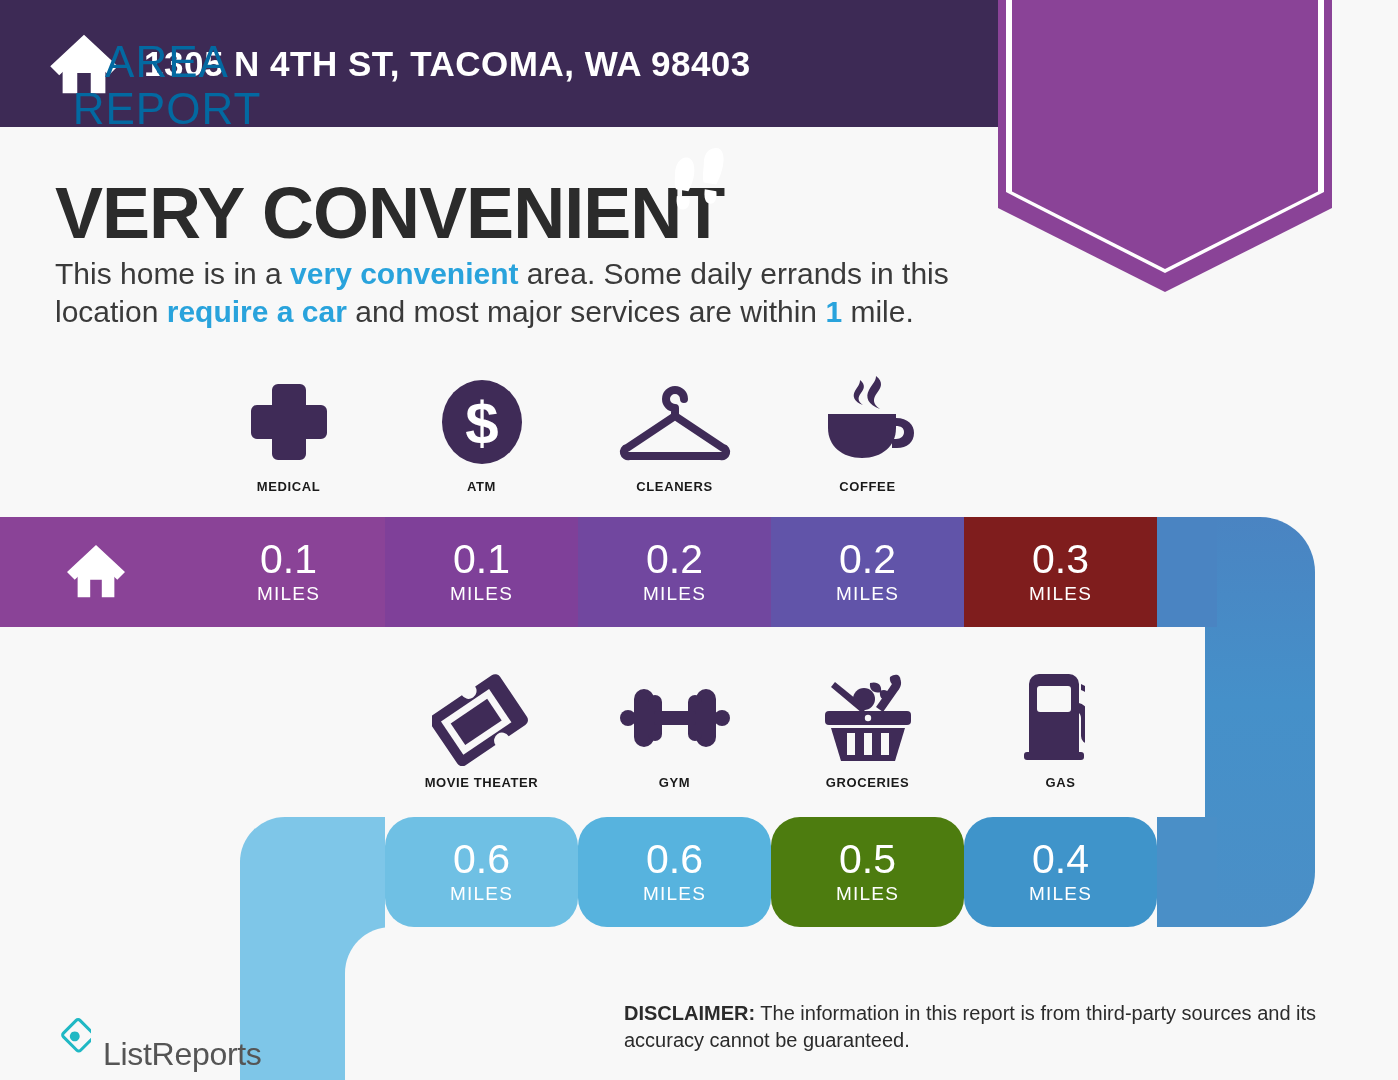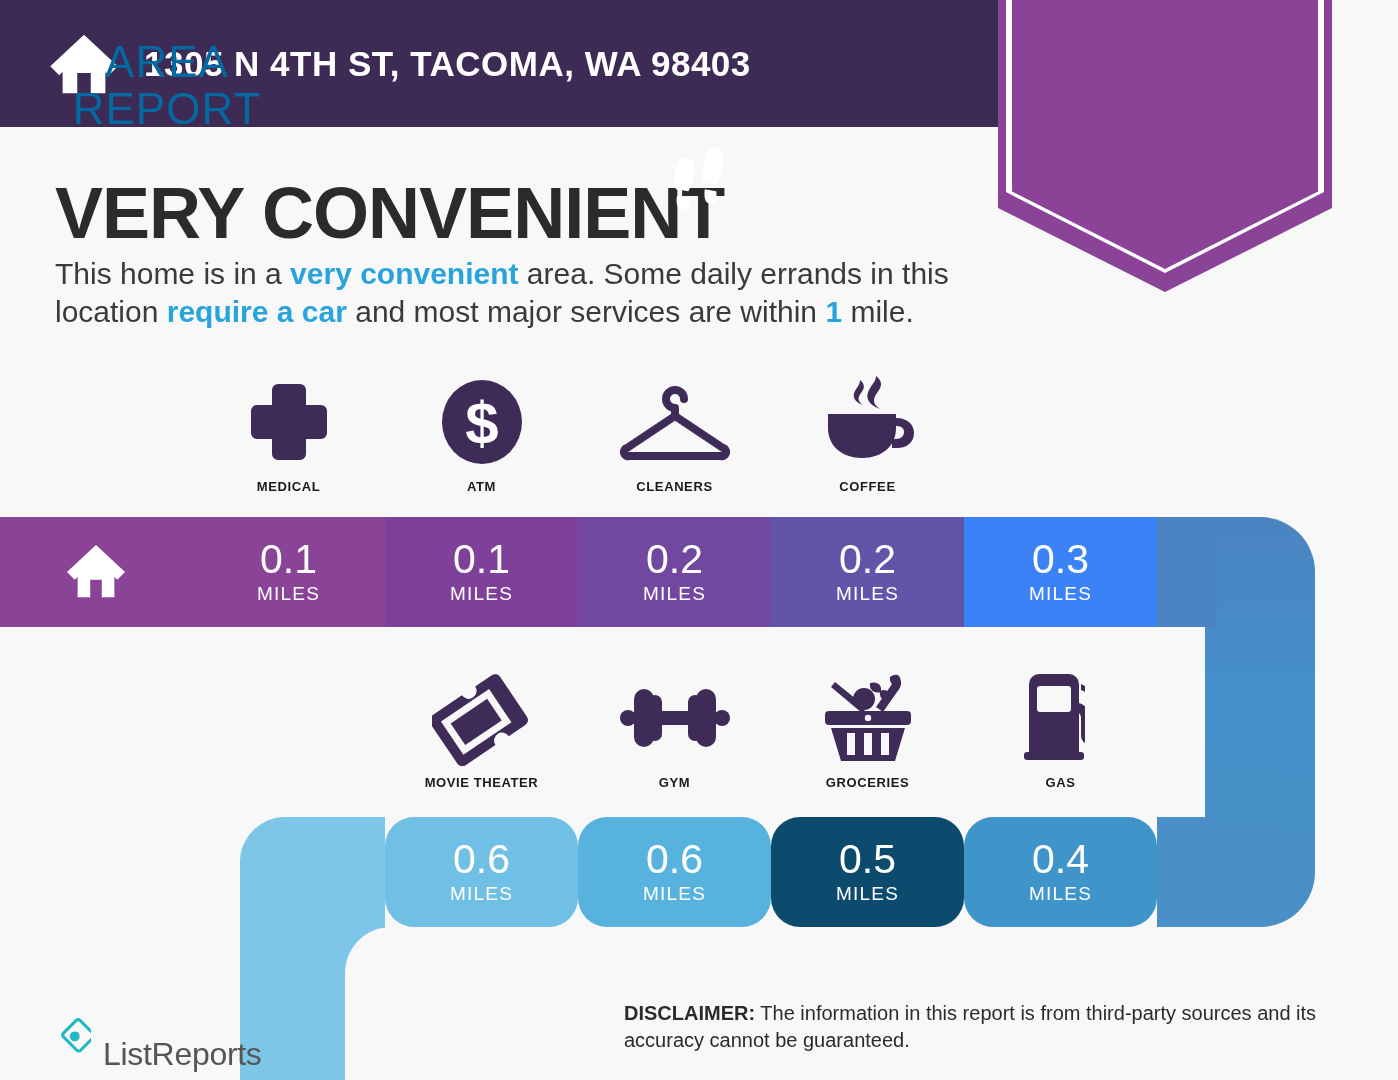--- a/index.html
+++ b/index.html
@@ -301,41 +301,41 @@
   <div class="seg row1" style="left:578px;background:#71479f;">
     <div class="num">0.2</div>
     <div class="unit">MILES</div>
   </div>
 
   <div class="seg row1" style="left:771px;background:#6154a9;">
     <div class="num">0.2</div>
     <div class="unit">MILES</div>
   </div>
 
-  <div class="seg row1" style="left:964px;background:#3b82f6;">
+  <div class="seg row1" style="left:964px;background:#7f1d1d;">
     <div class="num">0.3</div>
     <div class="unit">MILES</div>
   </div>
 
   <div style="position:absolute;left:1157px;top:0;width:60px;height:110px;background:#4a84c2;"></div>
 
   <div class="tail-left" style="background:#7ec6e8;"></div>
   <div class="notch"></div>
 
   <div class="seg row2" style="left:385px;background:#6fc0e4;">
     <div class="num">0.6</div>
     <div class="unit">MILES</div>
   </div>
 
   <div class="seg row2" style="left:578px;background:#57b3de;">
     <div class="num">0.6</div>
     <div class="unit">MILES</div>
   </div>
 
-  <div class="seg row2" style="left:771px;background:#0c4a6e;">
+  <div class="seg row2" style="left:771px;background:#4d7c0f;">
     <div class="num">0.5</div>
     <div class="unit">MILES</div>
   </div>
 
   <div class="seg row2" style="left:964px;background:#3f94ca;">
     <div class="num">0.4</div>
     <div class="unit">MILES</div>
   </div>
 
   <div style="position:absolute;left:1157px;top:300px;width:60px;height:110px;background:#4a8fc7;"></div>

